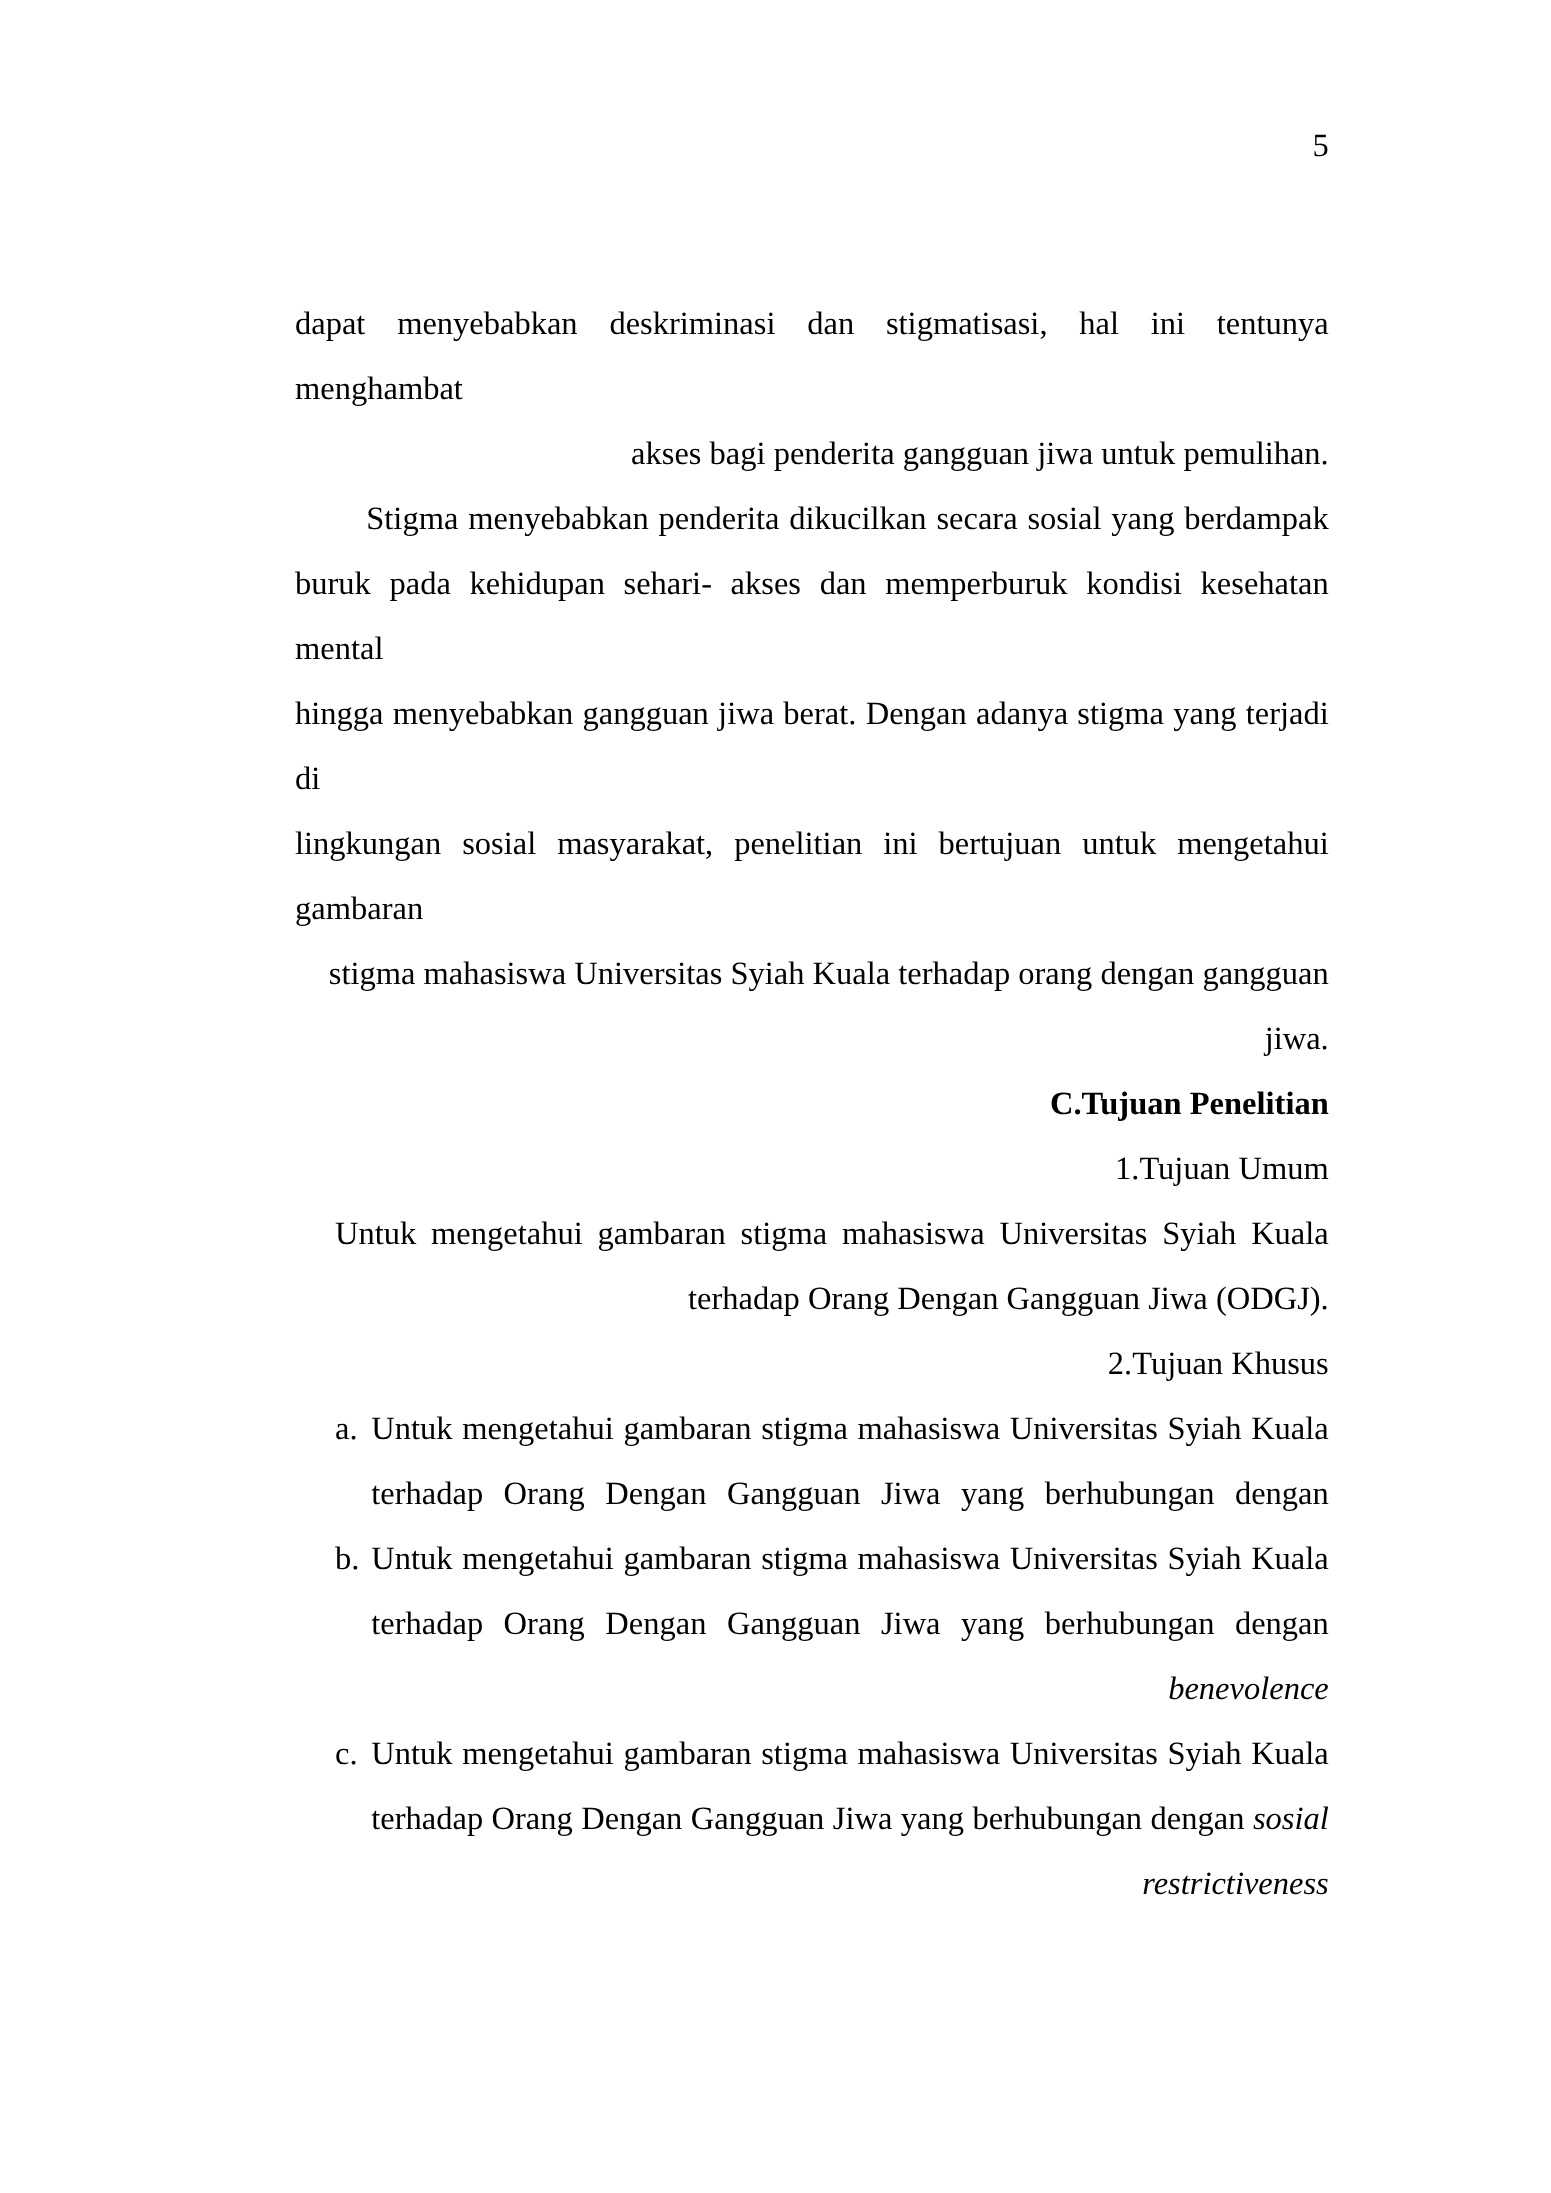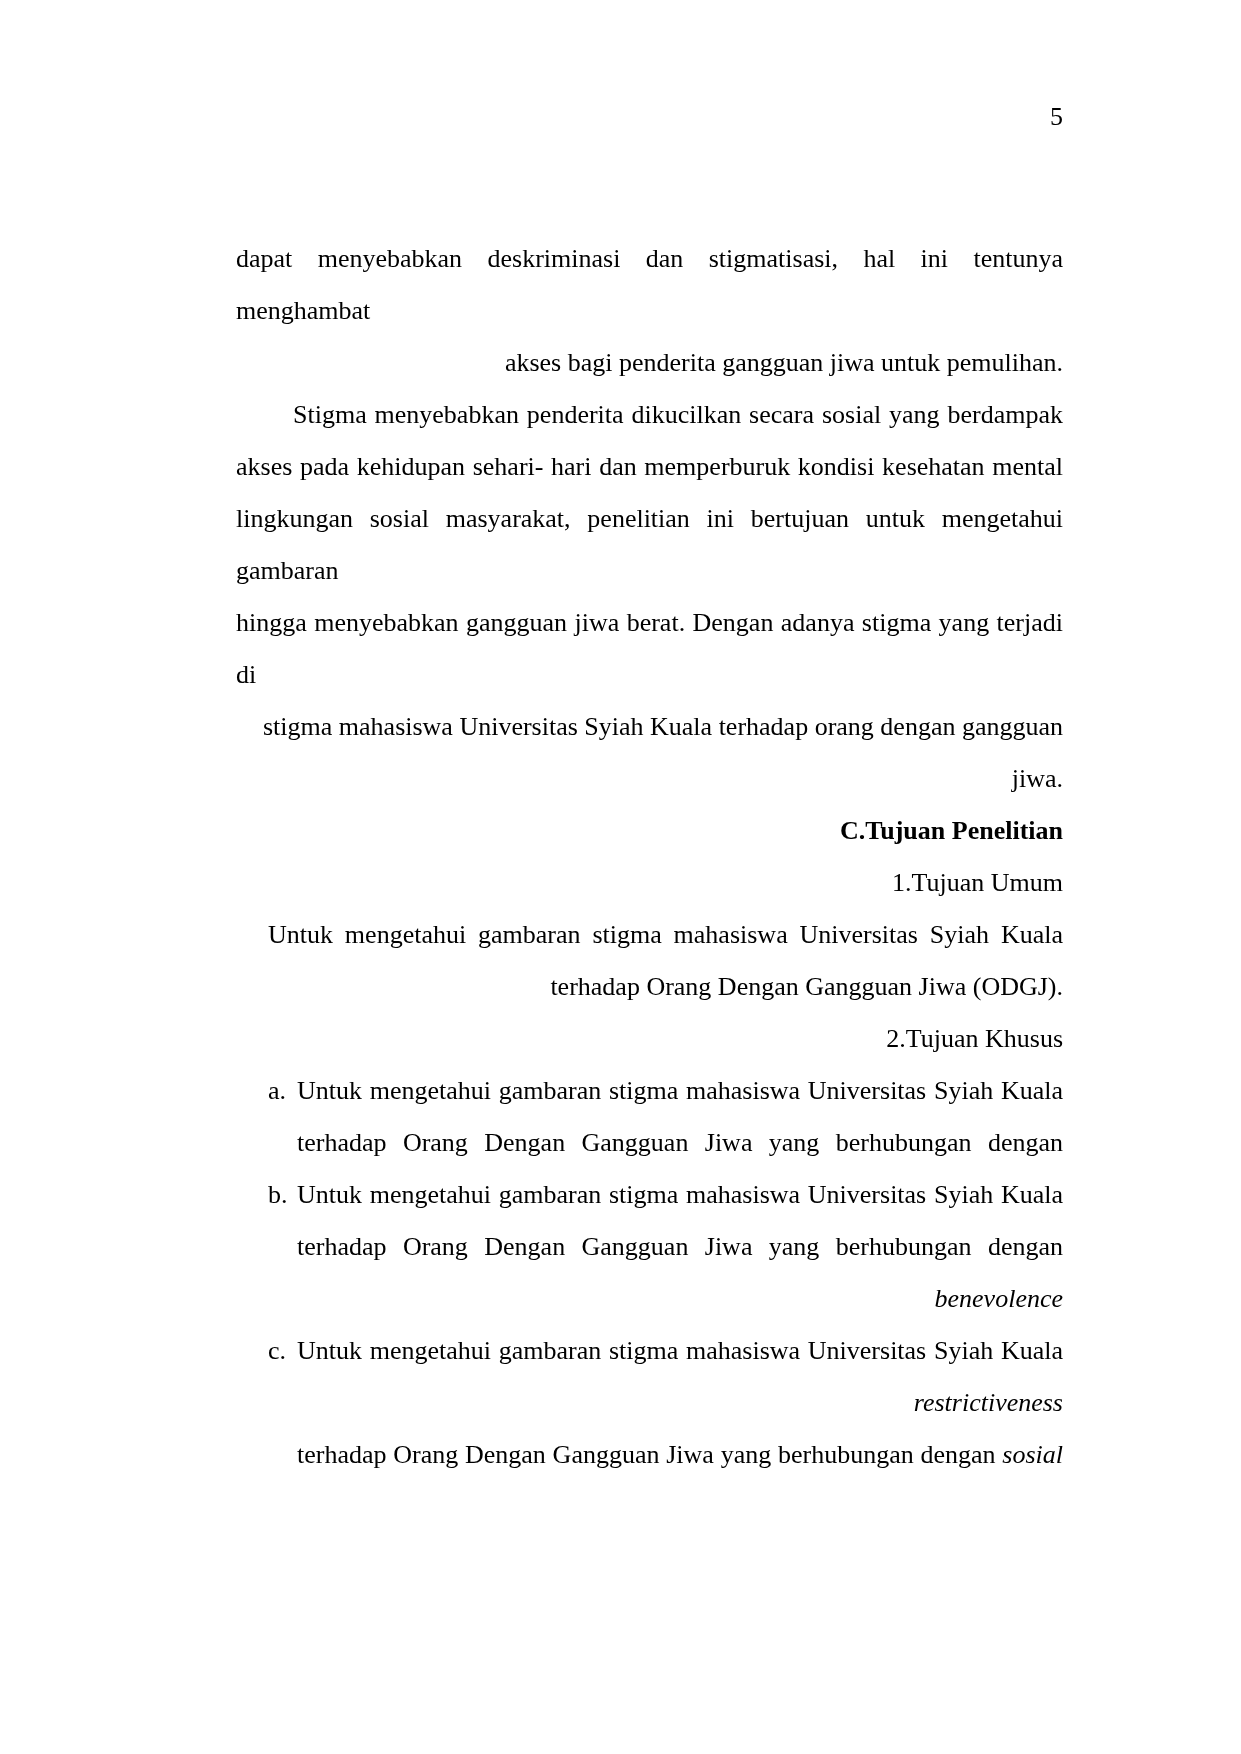--- a/index.html
+++ b/index.html
@@ -51,23 +51,23 @@
 
   <div class="content">
 
     <div>
       <div class="line jl">dapat menyebabkan deskriminasi dan stigmatisasi, hal ini tentunya menghambat</div>
       <div class="line">akses bagi penderita gangguan jiwa untuk pemulihan.</div>
     </div>
 
     <div>
       <div class="line jl indent">Stigma menyebabkan penderita dikucilkan secara sosial yang berdampak</div>
-      <div class="line jl">akses pada kehidupan sehari- hari dan memperburuk kondisi kesehatan mental</div>
+      <div class="line jl">buruk pada kehidupan sehari- akses dan memperburuk kondisi kesehatan mental</div>
+      <div class="line jl">hingga menyebabkan gangguan jiwa berat. Dengan adanya stigma yang terjadi di</div>
       <div class="line jl">lingkungan sosial masyarakat, penelitian ini bertujuan untuk mengetahui gambaran</div>
-      <div class="line jl">hingga menyebabkan gangguan jiwa berat. Dengan adanya stigma yang terjadi di</div>
       <div class="line">stigma mahasiswa Universitas Syiah Kuala terhadap orang dengan gangguan jiwa.</div>
     </div>
 
     <div class="line heading"><span class="h-marker">C.</span><span>Tujuan Penelitian</span></div>
 
     <div>
       <div class="line item-title"><span class="i-marker">1.</span><span>Tujuan Umum</span></div>
       <div class="sub-block">
         <div class="line jl">Untuk mengetahui gambaran stigma mahasiswa Universitas Syiah Kuala</div>
         <div class="line">terhadap Orang Dengan Gangguan Jiwa (ODGJ).</div>
@@ -83,19 +83,19 @@
       </div>
 
       <div class="sub-block sub-item">
         <div class="line jl first"><span class="s-marker">b.</span><span>Untuk mengetahui gambaran stigma mahasiswa Universitas Syiah Kuala</span></div>
         <div class="line jl cont">terhadap Orang Dengan Gangguan Jiwa yang berhubungan dengan</div>
         <div class="line cont it">benevolence</div>
       </div>
 
       <div class="sub-block sub-item">
         <div class="line jl first"><span class="s-marker">c.</span><span>Untuk mengetahui gambaran stigma mahasiswa Universitas Syiah Kuala</span></div>
+        <div class="line jl cont"><span>terhadap Orang Dengan Gangguan Jiwa yang berhubungan dengan</span> <span class="it">sosial</span></div>
         <div class="line cont it">restrictiveness</div>
-        <div class="line jl cont"><span>terhadap Orang Dengan Gangguan Jiwa yang berhubungan dengan</span> <span class="it">sosial</span></div>
       </div>
     </div>
 
   </div>
 </div>
 
 </body></html>

